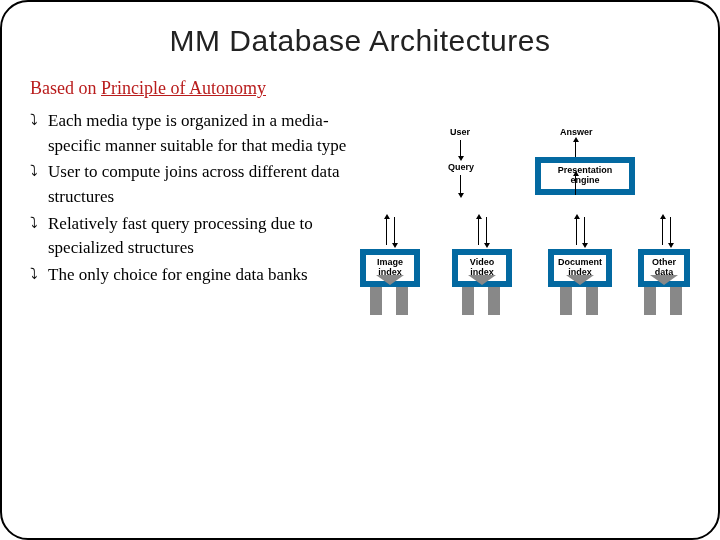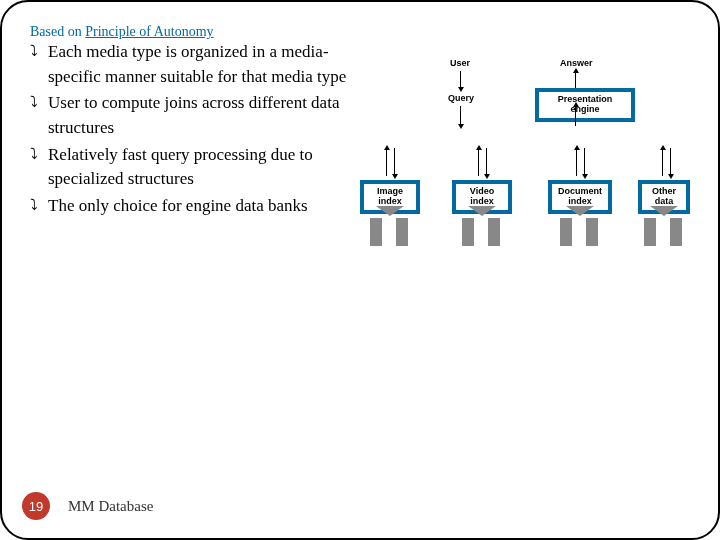--- a/index.html
+++ b/index.html
@@ -15,22 +15,23 @@
   .title {
     font-family: Arial, Helvetica, sans-serif;
     font-size: 30px;
     font-weight: 400;
     text-align: center;
     letter-spacing: 0.5px;
     margin-bottom: 20px;
     color: #222;
   }
   .subtitle {
-    font-size: 14px;
-    color: #0369a1;
+    font-size: 18px;
+    margin-bottom: 10px;
+    color: #b91c1c;
   }
   .subtitle .ul { text-decoration: underline; }
   .content-row { display: flex; align-items: flex-start; }
   .bullets { flex: 1 1 auto; padding-right: 6px; }
   .bullet {
     display: flex;
     align-items: flex-start;
     font-size: 17px;
     line-height: 1.45;
     margin-bottom: 2px;
@@ -48,21 +49,21 @@
   .diagram {
     flex: 0 0 330px;
     height: 215px;
     position: relative;
     font-family: Arial, Helvetica, sans-serif;
     font-size: 9px;
     margin-top: 18px;
   }
   .dbox {
     position: absolute;
-    border: 4px solid #0369a1;
+    border: 6px solid #0369a1;
     background: #fff;
     display: flex;
     align-items: center;
     justify-content: center;
     text-align: center;
     font-weight: bold;
     padding: 13px 4px;
     line-height: 1.1;
   }
   .dlabel {
@@ -116,20 +117,21 @@
   .footer-text {
     font-size: 15px;
     color: #333;
   }
 </style>
 </head>
 <body>
 
 <div class="slide">
 
+  <h1 class="title">MM Database Architectures</h1>
 
   <div class="subtitle">
     <span>Based on </span><span class="ul">Principle of Autonomy</span>
   </div>
 
   <div class="content-row">
 
     <div class="bullets">
       <div class="bullet">
         <span class="glyph">⤵</span>
@@ -206,18 +208,14 @@
       <div class="db-rect" style="left:200px; top:160px; height:28px;"></div>
       <div class="db-rect" style="left:226px; top:160px; height:28px;"></div>
 
       <div class="db-tri" style="left:290px; top:148px;"></div>
       <div class="db-rect" style="left:284px; top:160px; height:28px;"></div>
       <div class="db-rect" style="left:310px; top:160px; height:28px;"></div>
     </div>
 
   </div>
 
-  <div class="footer">
-    <div class="page-badge">19</div>
-    <div class="footer-text">MM Database</div>
-  </div>
 
 </div>
 
 </body></html>

